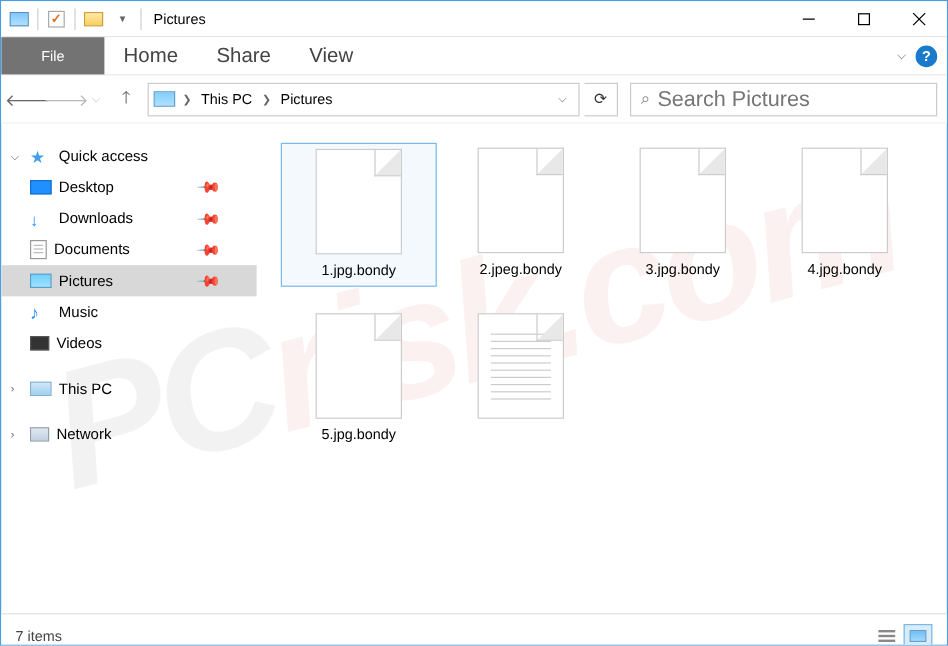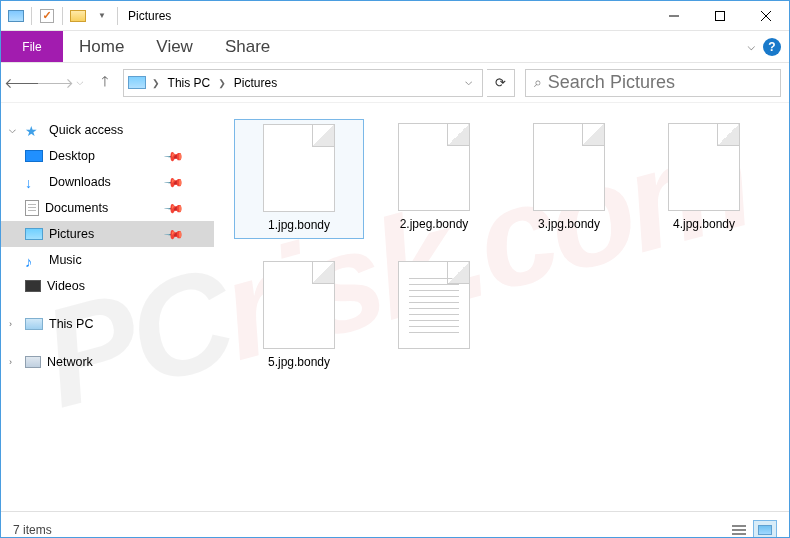--- a/index.html
+++ b/index.html
@@ -13,21 +13,21 @@
 .titlebar { height: 30px; background: #fff; display: flex; align-items: center; border-bottom: 1px solid #e5e5e5; position: relative; z-index: 2; }
 .qat { display: flex; align-items: center; padding: 0 4px; gap: 2px; }
 .qat-item { width: 22px; height: 22px; display: flex; align-items: center; justify-content: center; }
 .qat-sep { width: 1px; height: 18px; background: #d0d0d0; margin: 0 2px; }
 .titletext { margin-left: 4px; font-size: 12px; color: #000; }
 .winbtns { margin-left: auto; display: flex; }
 .winbtn { width: 46px; height: 30px; display: flex; align-items: center; justify-content: center; font-size: 11px; }
 
 
 .ribbon-tabs { height: 32px; display: flex; align-items: stretch; background: #fff; border-bottom: 1px solid #e5e5e5; position: relative; z-index: 2; }
-.filetab { background: #a21caf; color: #fff; width: 62px; display: flex; align-items: center; justify-content: center; font-size: 12px; }
+.filetab { background: #737373; color: #fff; width: 86px; display: flex; align-items: center; justify-content: center; font-size: 12px; }
 .rtab { padding: 0 16px; display: flex; align-items: center; font-size: 17px; color: #444; }
 .ribbon-right { margin-left: auto; display: flex; align-items: center; padding-right: 8px; gap: 8px; }
 .chev-down { font-size: 10px; color: #666; }
 .help-icon { width: 18px; height: 18px; border-radius: 50%; background: #1979ca; color: #fff; display: flex; align-items: center; justify-content: center; font-size: 12px; font-weight: bold; }
 
 
 .navbar { height: 40px; display: flex; align-items: center; padding: 4px 8px; gap: 4px; background: #fff; position: relative; z-index: 2; border-bottom: 1px solid #f0f0f0; }
 .navbtn { width: 28px; height: 28px; display: flex; align-items: center; justify-content: center; color: #666; font-size: 14px; border-radius: 2px; }
 .navbtn.disabled { color: #bbb; }
 .addrbar { flex: 1; height: 28px; border: 1px solid #ccc; display: flex; align-items: center; padding: 0 4px; gap: 4px; background: #fff; }
@@ -131,22 +131,22 @@
           <line x1="1" y1="1" x2="11" y2="11" stroke="#000" stroke-width="1"></line>
           <line x1="11" y1="1" x2="1" y2="11" stroke="#000" stroke-width="1"></line>
         </svg>
       </div>
   </div>
 </div>
 
 <div class="ribbon-tabs">
   <div class="filetab">File</div>
   <div class="rtab">Home</div>
+  <div class="rtab">Share</div>
   <div class="rtab">View</div>
-  <div class="rtab">Share</div>
   <div class="ribbon-right">
     <span class="chev-down">⌵</span>
     <span class="help-icon">?</span>
   </div>
 </div>
 
 <div class="navbar">
   <div class="navbtn">🡐</div>
   <div class="navbtn disabled">🡒</div>
   <div class="navbtn disabled" style="width:14px;font-size:9px;">⌵</div>

